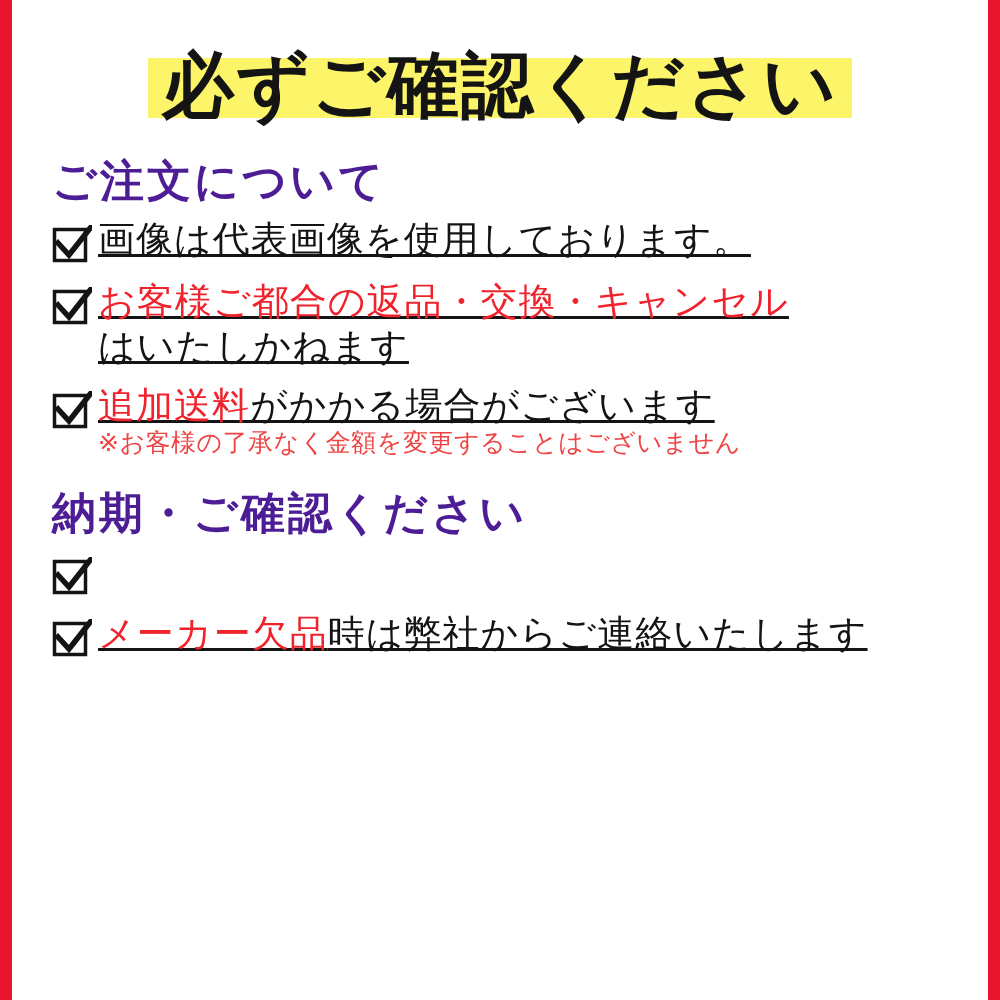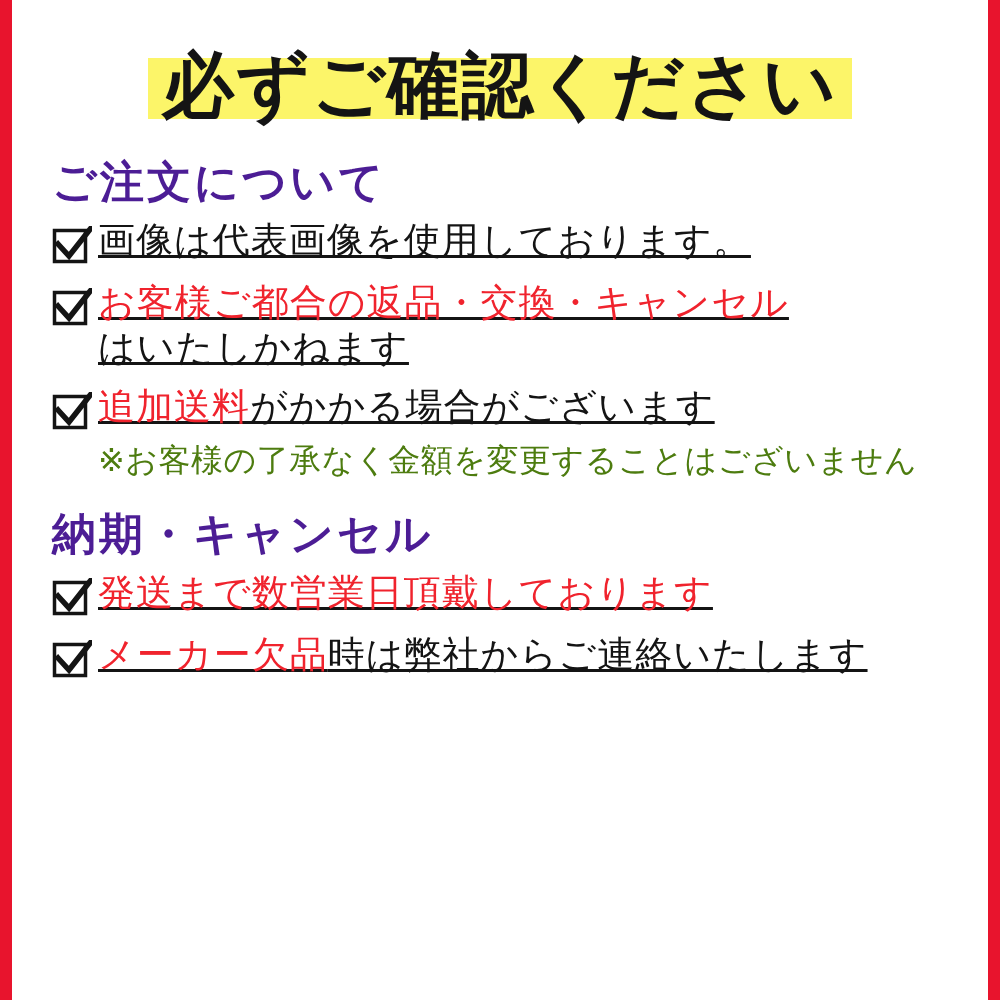--- a/index.html
+++ b/index.html
@@ -61,21 +61,20 @@
     left: 0;
     right: 0;
     top: 14px;
     bottom: 12px;
     background: #fcf569;
     z-index: 0;
   }
   .title .txt {
     position: relative;
     z-index: 1;
-    font-family: Liberation Serif, serif;
   }
 
   
   .section-heading {
     font-size: 44px;
     font-weight: bold;
     color: #4c1d95;
     letter-spacing: 3px;
     margin: 0 0 6px 14px;
   }
@@ -105,25 +104,25 @@
     font-size: 37px;
     line-height: 1.22;
     color: #141414;
     letter-spacing: 1px;
     white-space: nowrap;
     text-decoration: underline;
   }
   .line .red { color: #f0232d; }
   .line .blk { color: #141414; }
   .note {
-    font-size: 32px;
-    color: #4d7c0f;
+    font-size: 25px;
+    color: #ef4444;
     letter-spacing: 0.5px;
     line-height: 1.2;
-    margin-top: 12px;
+    margin-top: 0;
     white-space: nowrap;
   }
 </style>
 </head>
 <body>
 
 <div class="page">
   <div class="edge-bar left"></div>
   <div class="edge-bar right"></div>
 
@@ -166,30 +165,29 @@
             <svg width="40" height="40" viewBox="0 0 40 40">
               <rect x="2.5" y="4.5" width="31" height="31" fill="#ffffff" stroke="#141414" stroke-width="3.5"></rect>
               <path d="M6 18 L17 30 L39 2" fill="none" stroke="#141414" stroke-width="5.5" stroke-linecap="square"></path>
             </svg>
           </span>
           <div class="lines">
             <div class="line"><span class="red">追加送料</span><span class="blk">がかかる場合がございます</span></div>
             <div class="note">※お客様の了承なく金額を変更することはございません</div>
           </div>
         </div>
-        <div class="section-heading second">納期・キャンセル</div>
-        <div class="item">
-          <span class="check">
-            <svg width="40" height="40" viewBox="0 0 40 40">
-              <rect x="2.5" y="4.5" width="31" height="31" fill="#ffffff" stroke="#141414" stroke-width="3.5"></rect>
-              <path d="M6 18 L17 30 L39 2" fill="none" stroke="#141414" stroke-width="5.5" stroke-linecap="square"></path>
-            </svg>
-          </span>
-          <div class="lines">
-            <div class="line"><span class="red">発送まで数営業日頂戴しております</span></div>
+        <div class="section-heading second">納期・ご確認ください</div>
+        <div class="item">
+          <span class="check">
+            <svg width="40" height="40" viewBox="0 0 40 40">
+              <rect x="2.5" y="4.5" width="31" height="31" fill="#ffffff" stroke="#141414" stroke-width="3.5"></rect>
+              <path d="M6 18 L17 30 L39 2" fill="none" stroke="#141414" stroke-width="5.5" stroke-linecap="square"></path>
+            </svg>
+          </span>
+          <div class="lines">
           </div>
         </div>
         <div class="item">
           <span class="check">
             <svg width="40" height="40" viewBox="0 0 40 40">
               <rect x="2.5" y="4.5" width="31" height="31" fill="#ffffff" stroke="#141414" stroke-width="3.5"></rect>
               <path d="M6 18 L17 30 L39 2" fill="none" stroke="#141414" stroke-width="5.5" stroke-linecap="square"></path>
             </svg>
           </span>
           <div class="lines">

